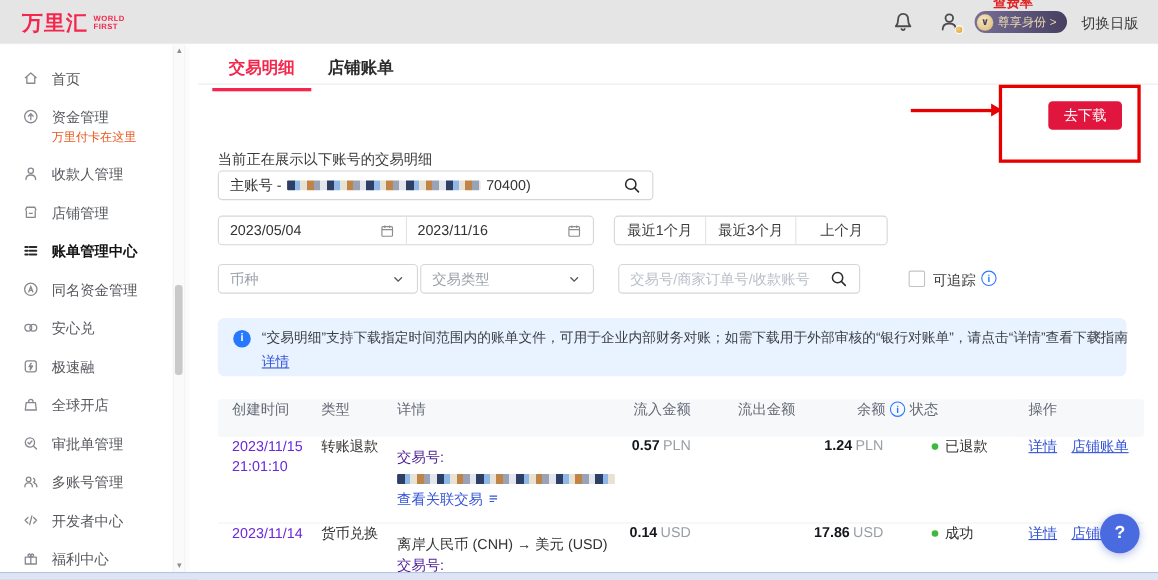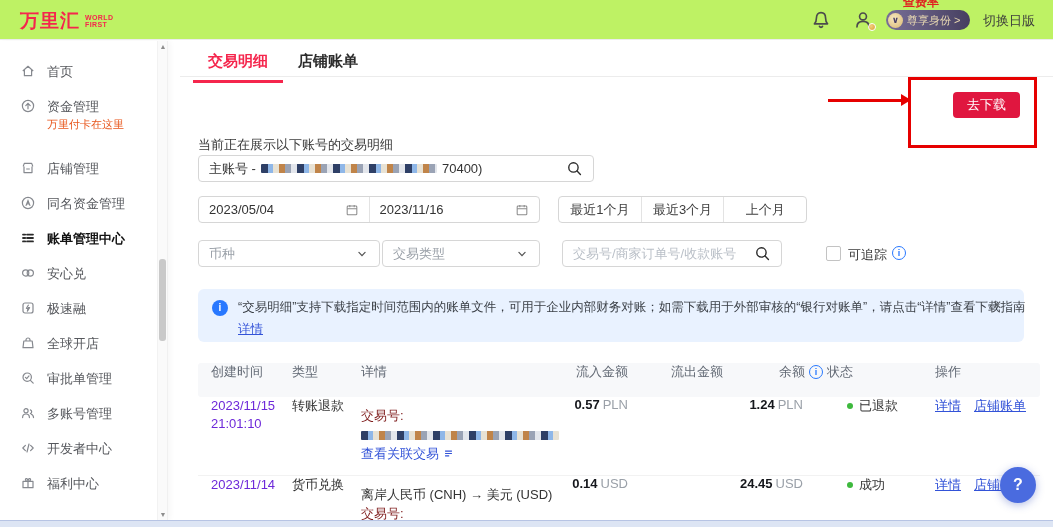--- a/index.html
+++ b/index.html
@@ -1,20 +1,20 @@
 <!DOCTYPE html>
 <html style="--accent: #f5264d; --cta-button: #e0163f; --annotation: #e60000; --link: #3353d8; --success: #3eb93e; --info: #2878ff; --banner-bg: #e9f2ff;"><head>
 <meta charset="utf-8">
 <style>
   *{margin:0;padding:0;box-sizing:border-box}
   html,body{background:#9aa0a6}
   .page{position:relative;width:1053px;height:527px;background:#fff;overflow:hidden;
         font-family:"Liberation Sans","DejaVu Sans",sans-serif;color:#333;font-size:13px}
   
-  .topbar{position:absolute;top:0;left:0;right:0;height:40px;background:#bef264;border-bottom:1px solid #ececec;z-index:30}
+  .topbar{position:absolute;top:0;left:0;right:0;height:40px;background:#e5e5e5;border-bottom:1px solid #ececec;z-index:30}
   .logo{position:absolute;left:20px;top:8px;display:flex;align-items:center;gap:5px;cursor:pointer}
   .logo-cn{font-size:19px;font-weight:bold;color:var(--accent,#f5264d);letter-spacing:1px}
   .logo-en{display:flex;flex-direction:column;font-size:7px;font-weight:bold;color:var(--accent,#f5264d);line-height:7.5px;letter-spacing:.4px}
   .icon-btn{position:absolute;top:9px;width:22px;height:22px;color:#4c4c4c;cursor:pointer}
   .bell{left:810px}.avatar{left:852px}
   .avatar .badge{position:absolute;right:-2px;bottom:0;width:8px;height:8px;border-radius:50%;
         background:radial-gradient(circle at 35% 35%,#f3d07e,#d99b2e);border:1px solid #fff}
   .promo-clip{position:absolute;left:903px;top:-6px;font-size:12px;font-weight:bold;color:#e02020;z-index:40}
   .vip-pill{position:absolute;left:886px;top:10px;height:20px;padding:0 10px 0 2px;border-radius:10px;
         background:linear-gradient(90deg,#786e97,#463f60);display:flex;align-items:center;gap:4px;cursor:pointer}
@@ -23,21 +23,21 @@
   .vip-pill .vip-txt{font-size:11px;color:#e9d9b2;white-space:nowrap}
   .switch-link{position:absolute;left:983px;top:12px;font-size:13px;color:#3c3c3c;cursor:pointer;white-space:nowrap}
   
   .sidebar{position:absolute;top:41px;left:0;width:168px;bottom:7px;background:#fff;border-right:1px solid #f0f0f0;
         box-shadow:2px 0 6px rgba(0,0,0,.04);z-index:10;overflow:hidden}
   .side-items{padding-top:13px}
   .side-item{display:flex;gap:11px;padding:8.5px 0 8.5px 20px;color:#56585d;cursor:pointer;white-space:nowrap}
   .side-item .sicon{width:16px;height:16px;flex:0 0 16px;color:#86898f;display:flex}
   .side-item.active{color:#121212;font-weight:bold}
   .side-item.active .sicon{color:#2a2a2a}
-  .side-sub{margin:-7px 0 19px 47px;font-size:11px;color:#e8571d;cursor:pointer}
+  .side-sub{margin:-7px 0 9px 47px;font-size:11px;color:#e8571d;cursor:pointer}
   .side-scroll{position:absolute;top:0;right:0;width:10px;height:100%;background:#fafafa;border-left:1px solid #f2f2f2}
   .side-scroll .thumb{position:absolute;top:218px;left:1px;width:7px;height:82px;background:#c9c9c9;border-radius:3px;cursor:pointer}
   .scroll-arrow{position:absolute;left:0;width:10px;font-size:7px;color:#8d8d8d;text-align:center;cursor:pointer}
   .scroll-arrow.up{top:2px}.scroll-arrow.up::after{content:"▲"}
   .scroll-arrow.down{bottom:2px}.scroll-arrow.down::after{content:"▼"}
   
   .main{position:absolute;left:180px;top:41px;right:0;bottom:0;background:#fff}
   .tabs{position:absolute;left:13px;top:0;display:flex;z-index:2}
   .tab{padding:11px 15px 9px;font-size:15px;font-weight:bold;color:#2c2c2c;cursor:pointer;border-bottom:3px solid transparent}
   .tab.active{color:var(--accent,#f5264d);border-bottom-color:var(--accent,#f5264d)}
@@ -87,21 +87,21 @@
   .tr{display:flex;align-items:flex-start}
   .thead{background:#f7f8fa;border-radius:3px;height:34px;color:#636a75}
   .trow{min-height:79px;border-bottom:1px solid #f2f2f2}
   .c1{width:94px;padding-left:13px}.c2{width:69px}.c3{width:200px}
   .c4{width:67px;text-align:right}.c5{width:95px;text-align:right}
   .c6{width:100px;text-align:right}.c7{width:108px;padding-left:4px}.c8{width:109px;padding-left:4px}
   .thead .c6{display:flex;justify-content:flex-end;align-items:center;gap:4px}
   .trow .c6{padding-right:20px}
   .trow .c7{padding-left:24px}
   .cell-lines{line-height:18px;color:#6d28d9}
-  .dim{color:#7f1d1d}
+  .dim{color:#4c1d95}
   .num{font-weight:bold;color:#15171c}
   .ccy{color:#9aa0a8;margin-left:3px}
   .dot{display:inline-block;width:6px;height:6px;border-radius:50%;background:var(--success,#3eb93e);margin-right:6px;vertical-align:1px}
   .lnk{color:var(--link,#3353d8);cursor:pointer}
   .lnk.u{text-decoration:underline}
   .act-links{display:flex;gap:13px}
   .detail-lines{line-height:16px;padding:8px 0}
   .detail-lines>div{margin:3px 0}
   .mosaic{display:inline-block;height:9px;border-radius:1px;vertical-align:middle;
         background:repeating-linear-gradient(90deg,#2e3f66 0 7px,#8fb7e8 7px 12px,#e8e2d4 12px 18px,#c08449 18px 24px,#9aa3b5 24px 30px,#e3e6ec 30px 36px)}
@@ -163,42 +163,51 @@
             <svg viewBox="0 0 16 16" width="16" height="16" fill="none" stroke="currentColor" stroke-width="1.2" stroke-linecap="round">
               <circle cx="8" cy="8" r="5.6"></circle>
               <path d="M8 10.8 V5.6 M5.8 7.6 L8 5.4 L10.2 7.6"></path>
             </svg>
           </span>
         <span>资金管理</span>
       </div>
       <div class="side-sub">万里付卡在这里</div>
       <div class="side-item">
         <span class="sicon">
+            <svg viewBox="0 0 16 16" width="16" height="16" fill="none" stroke="currentColor" stroke-width="1.2" stroke-linecap="round">
+              <circle cx="8" cy="5.3" r="2.4"></circle>
+              <path d="M3.6 13.2 C3.6 10.4 5.5 9.1 8 9.1 C10.5 9.1 12.4 10.4 12.4 13.2"></path>
+            </svg>
+          </span>
+        <span>收款人管理</span>
+      </div>
+      <div class="side-item">
+        <span class="sicon">
             <svg viewBox="0 0 16 16" width="16" height="16" fill="none" stroke="currentColor" stroke-width="1.2" stroke-linejoin="round">
               <path d="M3.2 6.4 L4.3 3.4 H11.7 L12.8 6.4 M4 6.4 V12.6 H12 V6.4 M6.2 9 H9.8"></path>
             </svg>
           </span>
         <span>店铺管理</span>
+      </div>
+      <div class="side-item active">
+        <span class="sicon">
+            <svg viewBox="0 0 16 16" width="16" height="16" fill="none" stroke="currentColor" stroke-width="1.8" stroke-linecap="round">
+              <path d="M3 4.6 H5.2 M7 4.6 H13 M3 8 H5.2 M7 8 H13 M3 11.4 H5.2 M7 11.4 H13"></path>
+            </svg>
+          </span>
+        <span>账单管理中心</span>
       </div>
       <div class="side-item">
         <span class="sicon">
             <svg viewBox="0 0 16 16" width="16" height="16" fill="none" stroke="currentColor" stroke-width="1.2" stroke-linecap="round">
               <circle cx="8" cy="8" r="5.6"></circle>
               <path d="M6.1 10.4 L8 5.6 L9.9 10.4 M6.9 8.9 H9.1"></path>
             </svg>
           </span>
         <span>同名资金管理</span>
-      </div>
-      <div class="side-item active">
-        <span class="sicon">
-            <svg viewBox="0 0 16 16" width="16" height="16" fill="none" stroke="currentColor" stroke-width="1.8" stroke-linecap="round">
-              <path d="M3 4.6 H5.2 M7 4.6 H13 M3 8 H5.2 M7 8 H13 M3 11.4 H5.2 M7 11.4 H13"></path>
-            </svg>
-          </span>
-        <span>账单管理中心</span>
       </div>
       <div class="side-item">
         <span class="sicon">
             <svg viewBox="0 0 16 16" width="16" height="16" fill="none" stroke="currentColor" stroke-width="1.2">
               <circle cx="5.7" cy="8" r="3.1"></circle>
               <circle cx="10.3" cy="8" r="3.1"></circle>
             </svg>
           </span>
         <span>安心兑</span>
       </div>
@@ -398,21 +407,21 @@
         <span class="c1 cell-lines">
           <div>2023/11/14</div>
         </span>
         <span class="c2">货币兑换</span>
         <span class="c3 detail-lines">
           <div>离岸人民币 (CNH) → 美元 (USD)</div>
           <div class="dim">交易号:</div>
         </span>
         <span class="c4"><span class="num">0.14</span><span class="ccy">USD</span></span>
         <span class="c5"></span>
-        <span class="c6"><span class="num">24.45</span><span class="ccy">USD</span></span>
+        <span class="c6"><span class="num">17.86</span><span class="ccy">USD</span></span>
         <span class="c7"><span class="dot"></span><span>成功</span></span>
         <span class="c8 act-links">
           <span class="lnk u">详情</span>
           <span class="lnk u">店铺账单</span>
         </span>
       </div>
     </div>
   </main>
 
   <button class="help-fab">?</button>

